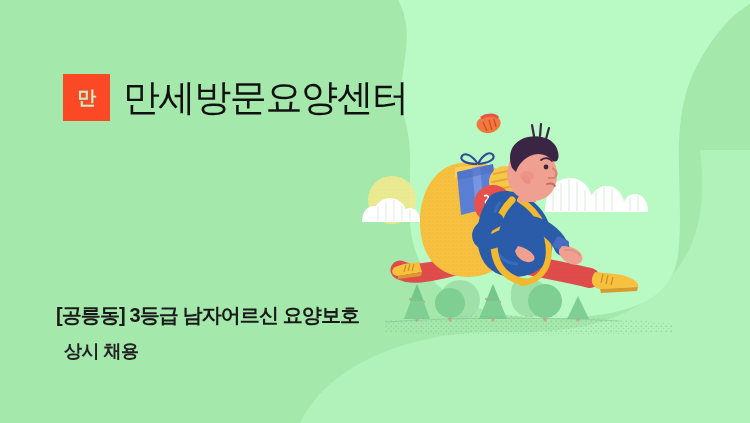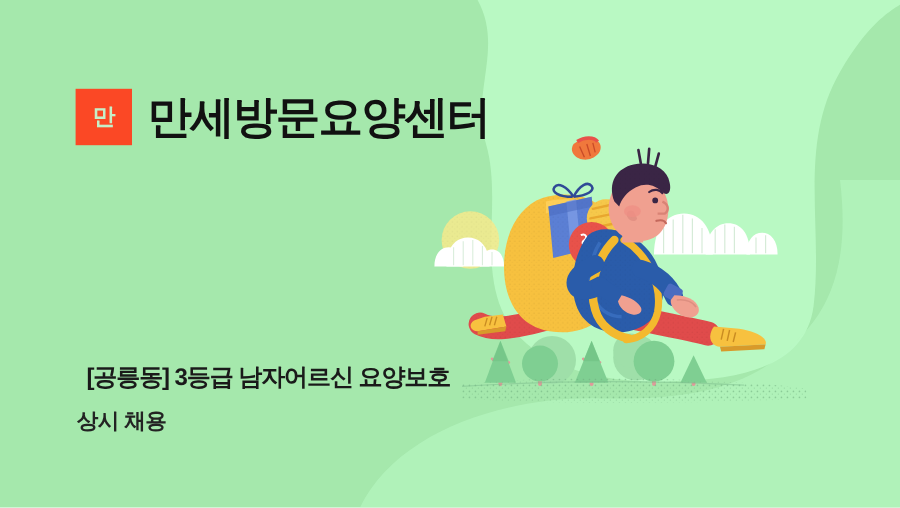--- a/index.html
+++ b/index.html
@@ -48,31 +48,31 @@
   #logo-badge span {
     color: #c6efc8;
     font-size: 19px;
     font-weight: 700;
     line-height: 1;
     letter-spacing: -0.5px;
   }
   #company-name {
     margin-left: 13px;
     font-size: 37px;
-    font-weight: 700;
+    font-weight: 400;
     color: #111111;
     letter-spacing: -1.4px;
     line-height: 1;
     white-space: nowrap;
     text-align: right;
   }
 
   #headline {
     position: absolute;
-    left: 72px;
+    left: 56px;
     top: 304px;
     font-size: 20px;
     font-weight: 700;
     color: #1a1a1a;
     letter-spacing: -0.9px;
     line-height: 1.15;
     white-space: nowrap;
   }
   #subline {
     position: absolute;

